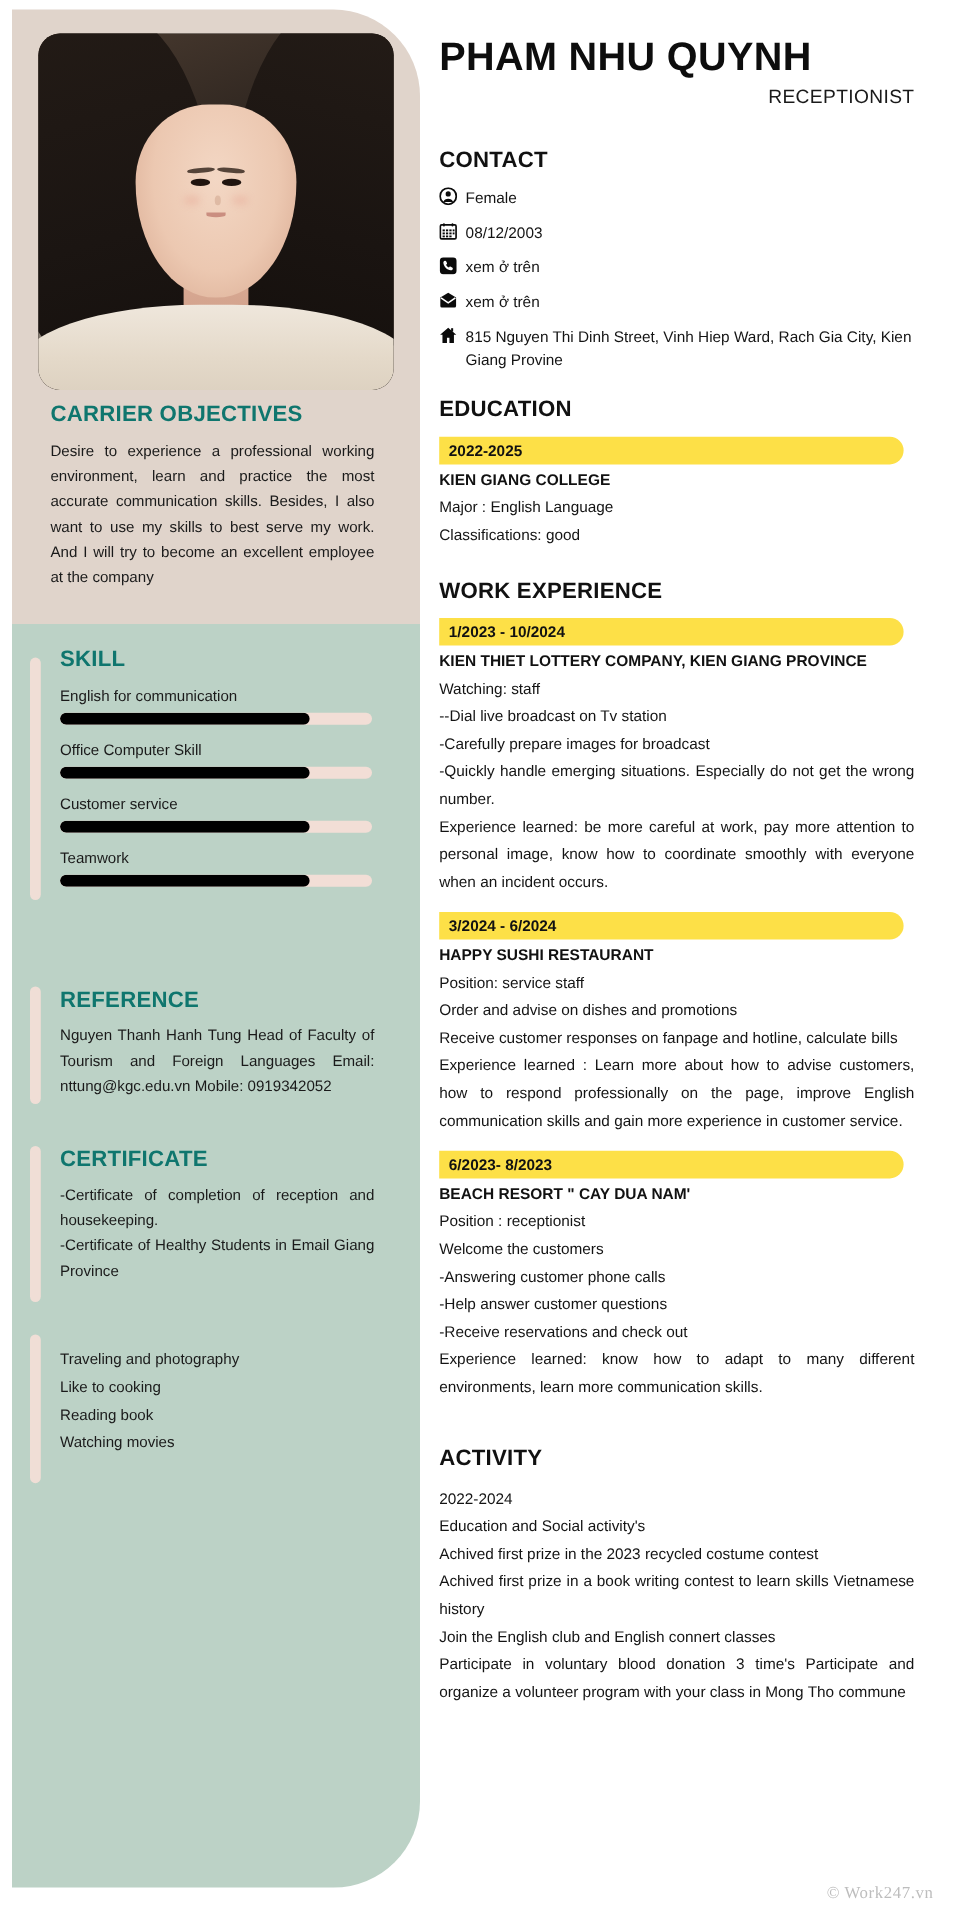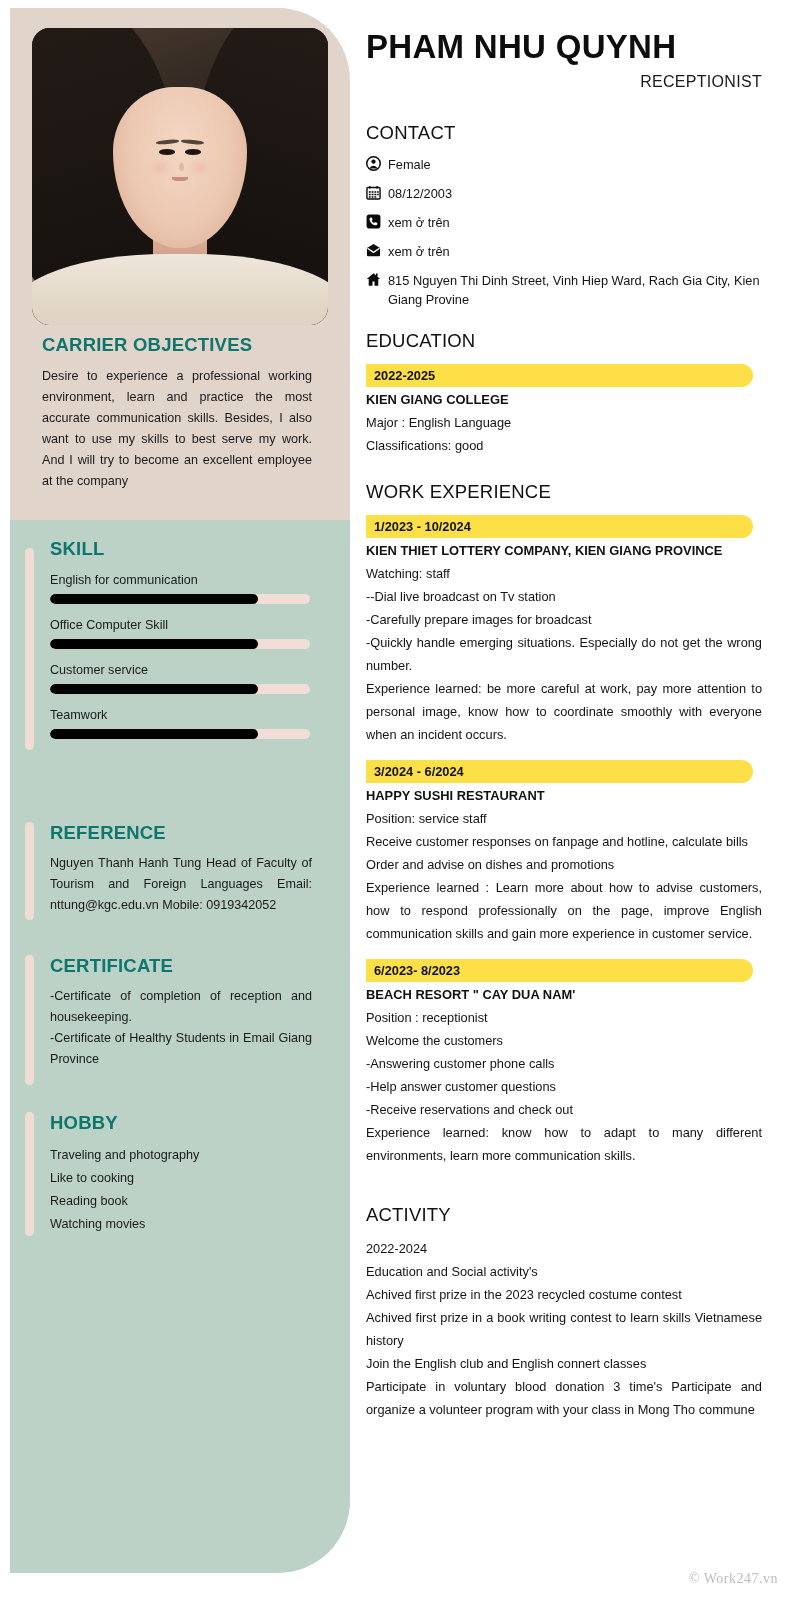--- a/index.html
+++ b/index.html
@@ -170,21 +170,21 @@
   }
   .role {
     font-size: 16px;
     color: #1a1a1a;
     letter-spacing: 0.3px;
     margin-top: 5px;
     text-align: right;
   }
   .sec-title {
     font-size: 18.5px;
-    font-weight: normal;
+    font-weight: bold;
     color: #111111;
     letter-spacing: 0.2px;
   }
   .contact-list { margin-top: 11px; }
   .contact-row {
     display: flex;
     align-items: flex-start;
     margin-bottom: 10px;
   }
   .contact-ico {
@@ -308,21 +308,20 @@
   <div class="side-block" style="left:50px; top:955px; width:262px;">
     <div class="side-title">CERTIFICATE</div>
     <div style="margin-top:9px;">
       <div class="side-body">-Certificate of completion of reception and housekeeping.</div>
       <div class="side-body">-Certificate of Healthy Students in Email Giang Province</div>
     </div>
   </div>
 
   <div class="accent-bar" style="top:1112px; height:124px;"></div>
   <div class="side-block" style="left:50px; top:1112px; width:262px;">
-    <div class="side-title">HOBBY</div>
     <div style="margin-top:10px;">
       <div class="hobby-item">Traveling and photography</div>
       <div class="hobby-item">Like to cooking</div>
       <div class="hobby-item">Reading book</div>
       <div class="hobby-item">Watching movies</div>
     </div>
   </div>
 
   <div class="main">
 
@@ -421,22 +420,22 @@
         <div class="entry-line nojust">--Dial live broadcast on Tv station</div>
         <div class="entry-line nojust">-Carefully prepare images for broadcast</div>
         <div class="entry-line">-Quickly handle emerging situations. Especially do not get the wrong number.</div>
         <div class="entry-line">Experience learned: be more careful at work, pay more attention to personal image, know how to coordinate smoothly with everyone when an incident occurs.</div>
       </div>
 
       <div class="exp-entry">
         <div class="date-pill">3/2024 - 6/2024</div>
         <div class="org">HAPPY SUSHI RESTAURANT</div>
         <div class="entry-line nojust">Position: service staff</div>
+        <div class="entry-line nojust">Order and advise on dishes and promotions</div>
         <div class="entry-line">Receive customer responses on fanpage and hotline, calculate bills</div>
-        <div class="entry-line nojust">Order and advise on dishes and promotions</div>
         <div class="entry-line">Experience learned : Learn more about how to advise customers, how to respond professionally on the page, improve English communication skills and gain more experience in customer service.</div>
       </div>
 
       <div class="exp-entry">
         <div class="date-pill">6/2023- 8/2023</div>
         <div class="org">BEACH RESORT " CAY DUA NAM'</div>
         <div class="entry-line nojust">Position : receptionist</div>
         <div class="entry-line nojust">Welcome the customers</div>
         <div class="entry-line nojust">-Answering customer phone calls</div>
         <div class="entry-line nojust">-Help answer customer questions</div>

